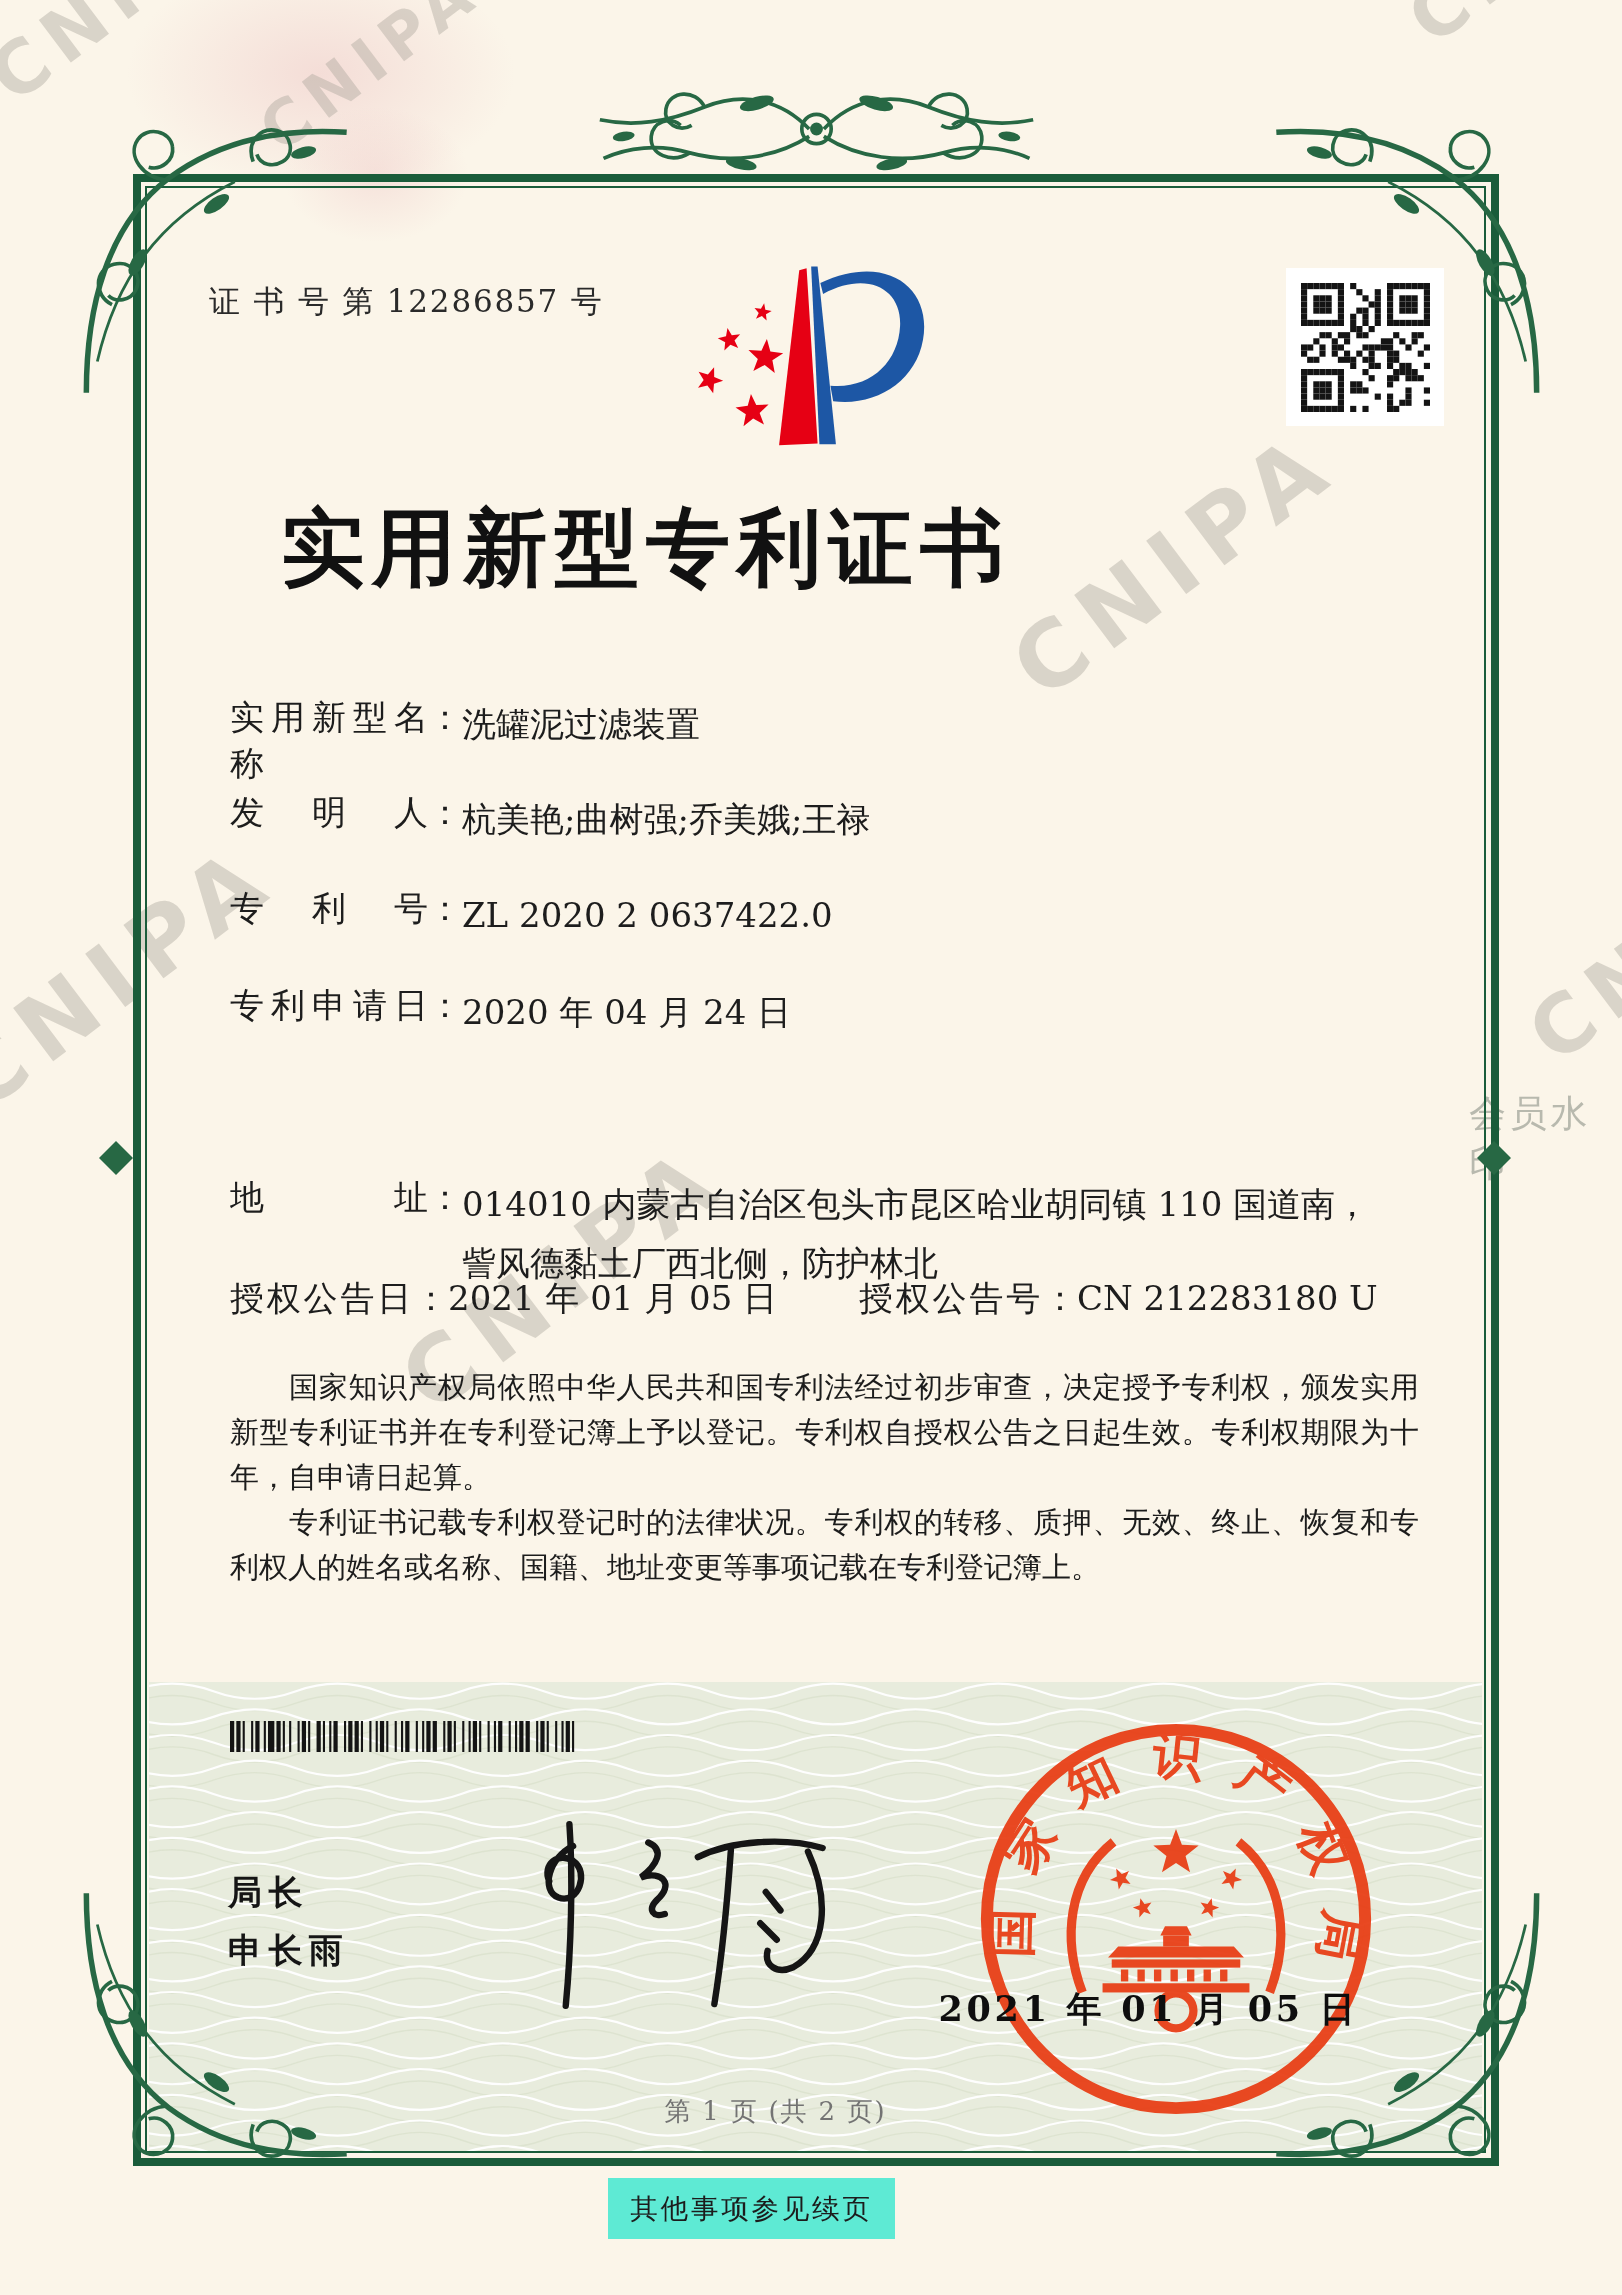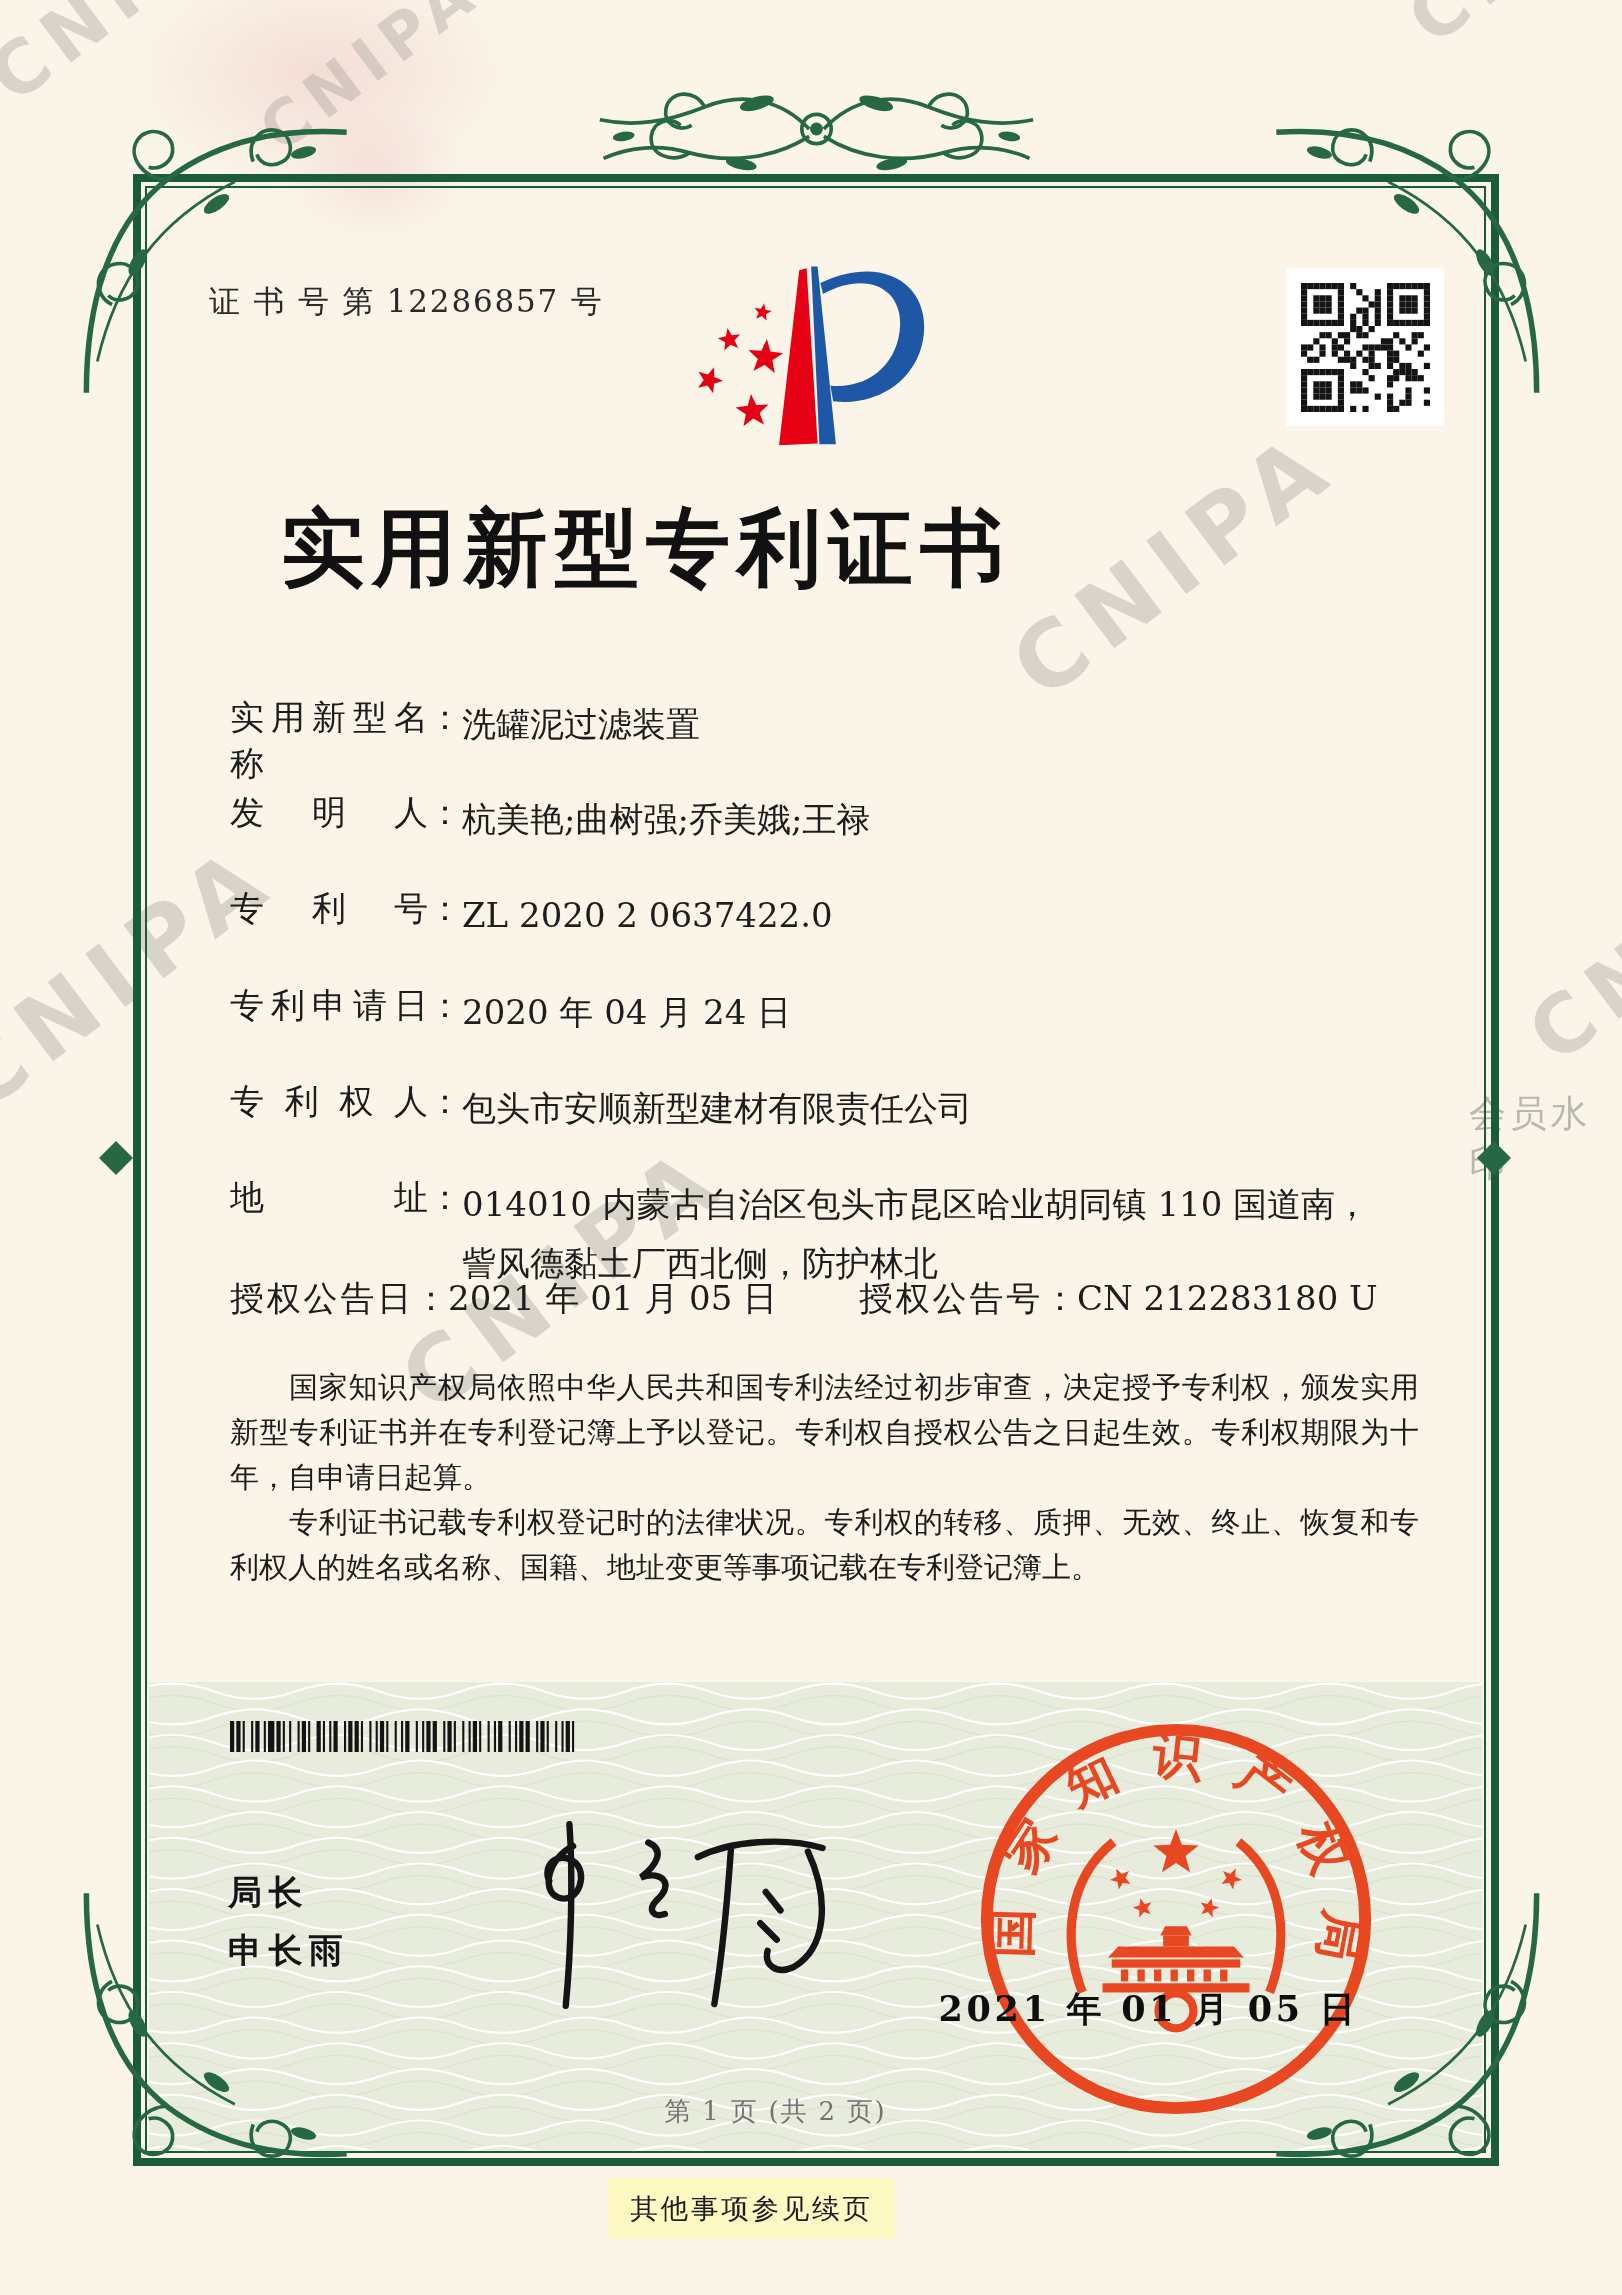--- a/index.html
+++ b/index.html
@@ -59,21 +59,21 @@
   #signer-title{top:1870px;}
   #signer-name{top:1928px;}
   .signature{position:absolute;left:485px;top:1811px;width:367px;height:207px;}
 
   .seal{position:absolute;left:974px;top:1717px;width:404px;height:404px;opacity:.93;}
   .seal-date{position:absolute;left:919px;top:1986px;width:459px;text-align:center;font-size:35px;
              letter-spacing:3.7px;color:#0e0e0e;font-weight:700;}
 
   .page-no{position:absolute;left:546px;top:2094px;width:459px;text-align:center;font-size:26px;
            letter-spacing:1.8px;color:#737373;}
-  .note-strip{position:absolute;left:608px;top:2178px;width:287px;height:61px;background:#fef9c3;
+  .note-strip{position:absolute;left:608px;top:2178px;width:287px;height:61px;background:#5eead4;
               display:flex;align-items:center;justify-content:center;}
   .note-strip span{font-size:27.5px;letter-spacing:2.8px;color:#1c1c1c;}
 </style>
 </head>
 <body>
 
 <svg width="0" height="0" style="position:absolute">
   <defs>
     <g id="flourish" fill="none" stroke="#276844">
       <path d="M8,292 C8,200 30,110 98,58 C160,12 230,4 292,8" stroke-width="6"></path>
@@ -408,23 +408,20 @@
   </div>
   <div class="row" style="top:790px">
     <span class="flabel">发明人</span><span class="fcolon">：</span><span class="fvalue">杭美艳;曲树强;乔美娥;王禄</span>
   </div>
   <div class="row" style="top:886px">
     <span class="flabel">专利号</span><span class="fcolon">：</span><span class="fvalue">ZL 2020 2 0637422.0</span>
   </div>
   <div class="row" style="top:983px">
     <span class="flabel">专利申请日</span><span class="fcolon">：</span><span class="fvalue">2020 年 04 月 24 日</span>
   </div>
-  <div class="row" style="top:1079px">
-    <span class="flabel">专利权人</span><span class="fcolon">：</span><span class="fvalue">包头市安顺新型建材有限责任公司</span>
-  </div>
   <div class="row" style="top:1175px">
     <span class="flabel">地址</span><span class="fcolon">：</span><span class="fvalue">014010 内蒙古自治区包头市昆区哈业胡同镇 110 国道南，
 訾风德黏土厂西北侧，防护林北</span>
   </div>
   <div class="row" style="top:1276px">
     <span style="letter-spacing:2.8px">授权公告日</span><span>：</span><span>2021 年 01 月 05 日</span>
     <span class="grant-right">
       <span style="letter-spacing:2.8px">授权公告号</span><span>：</span><span>CN 212283180 U</span>
     </span>
   </div>

